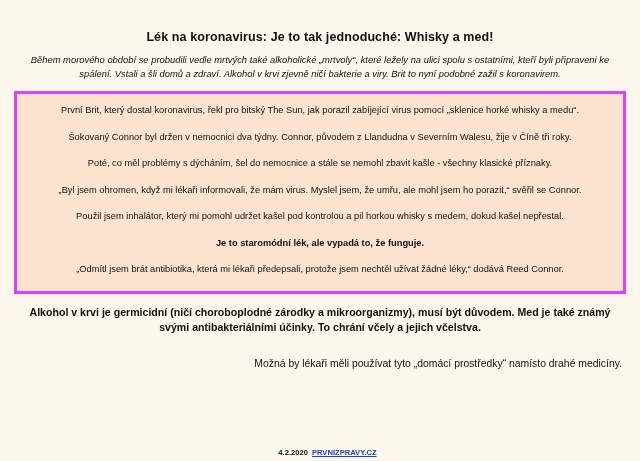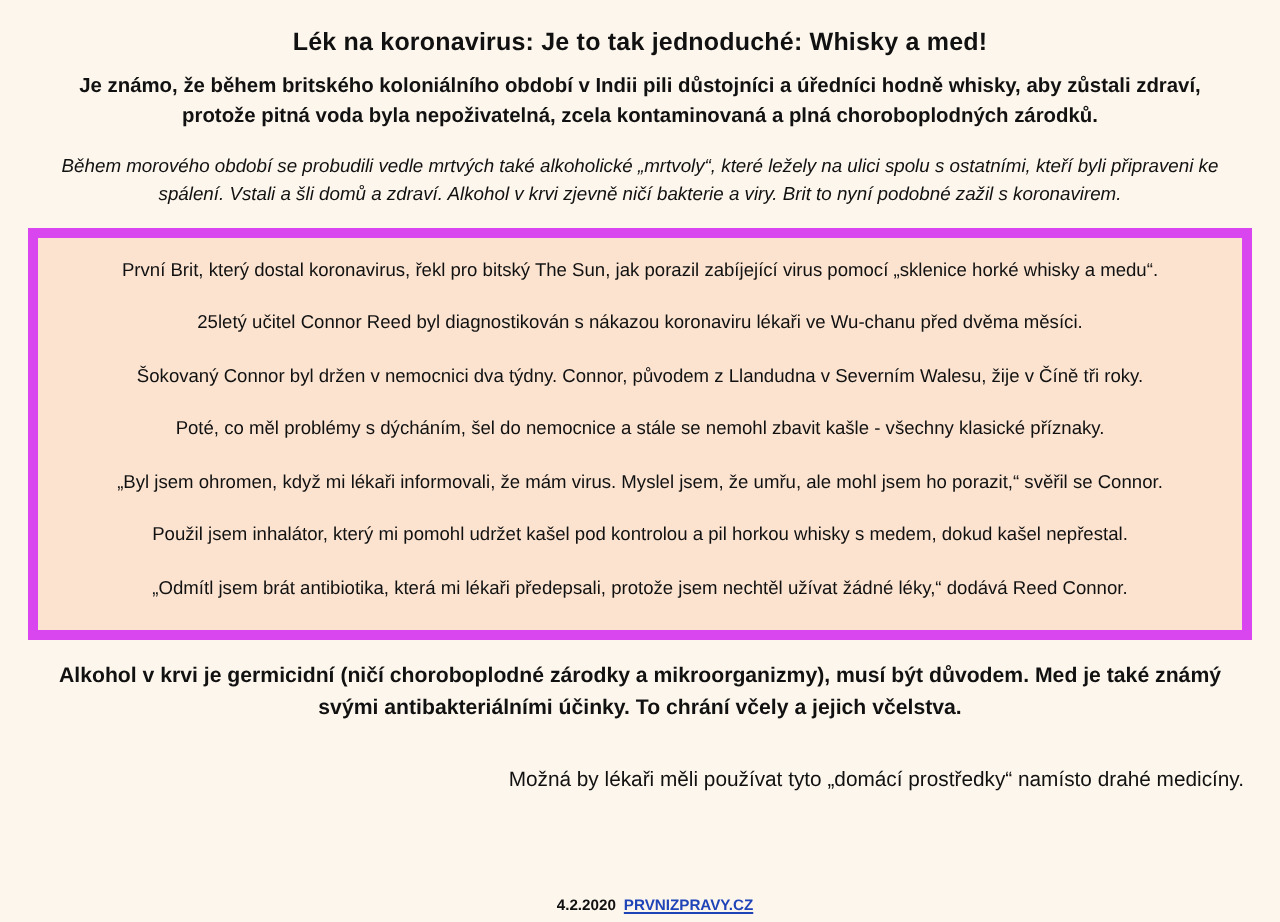--- a/index.html
+++ b/index.html
@@ -19,41 +19,41 @@
     height: 461px;
     background: #fdf6ec;
     box-sizing: border-box;
     padding: 10px 14px 0 14px;
   }
   .title {
     text-align: center;
     font-size: 12.5px;
     font-weight: bold;
     color: #111111;
-    margin: 4px 0 9px 0;
+    margin: 20px 0 9px 0;
     letter-spacing: 0.1px;
   }
   .intro {
     text-align: center;
     font-size: 10.2px;
     font-weight: bold;
     color: #111111;
     line-height: 1.45;
     margin: 0 8px 9px 8px;
   }
   .intro2 {
     text-align: center;
     font-size: 9.4px;
     color: #111111;
     line-height: 1.5;
     margin: 0 6px 10px 6px;
     font-style: italic;
   }
   .framed {
-    border: 5px solid #d946ef;
+    border: 3px solid #d946ef;
     background: #fbe3d0;
     padding: 10px 12px 12px 12px;
     box-sizing: border-box;
   }
   .framed p {
     text-align: center;
     font-size: 9.3px;
     color: #111111;
     line-height: 1.45;
     margin: 0 0 13px 0;
@@ -99,31 +99,30 @@
     cursor: pointer;
   }
 </style>
 </head>
 <body>
 
 <div class="page">
 
   <h1 class="title">Lék na koronavirus: Je to tak jednoduché: Whisky a med!</h1>
 
-  <p class="intro">Je známo, že během britského koloniálního období v Indii pili důstojníci a úředníci hodně whisky, aby zůstali zdraví, protože pitná voda byla nepoživatelná, zcela kontaminovaná  a plná choroboplodných zárodků.</p>
 
   <p class="intro2">Během morového období se probudili vedle mrtvých také alkoholické „mrtvoly“, které ležely na ulici spolu s ostatními, kteří byli připraveni ke spálení. Vstali a šli domů a zdraví. Alkohol v krvi zjevně ničí bakterie a viry. Brit to nyní podobné zažil s koronavirem.</p>
 
   <div class="framed">
     <p>První Brit, který dostal koronavirus, řekl pro bitský The Sun, jak porazil zabíjející virus pomocí „sklenice horké whisky a medu“.</p>
-    <p>25letý učitel Connor Reed  byl diagnostikován s nákazou koronaviru lékaři ve Wu-chanu před dvěma měsíci.</p>
     <p>Šokovaný Connor byl držen v nemocnici dva týdny. Connor, původem z Llandudna v Severním Walesu, žije v Číně tři roky.</p>
     <p>Poté, co měl problémy s dýcháním, šel do nemocnice a stále se nemohl zbavit kašle - všechny klasické příznaky.</p>
     <p>„Byl jsem ohromen, když mi lékaři informovali, že mám virus. Myslel jsem, že umřu, ale mohl jsem ho porazit,“ svěřil se Connor.</p>
     <p>Použil jsem inhalátor, který mi pomohl udržet kašel pod kontrolou a pil horkou whisky s medem, dokud kašel nepřestal.</p>
+    <p class="bold">Je to staromódní lék, ale vypadá to, že funguje.</p>
     <p>„Odmítl jsem brát antibiotika, která mi lékaři předepsali, protože jsem nechtěl užívat žádné léky,“ dodává Reed Connor.</p>
   </div>
 
   <p class="outro">Alkohol v krvi je germicidní (ničí choroboplodné zárodky a mikroorganizmy), musí být důvodem. Med je také známý svými antibakteriálními účinky. To chrání včely a jejich včelstva.</p>
 
   <p class="outro2">Možná by lékaři měli používat tyto  „domácí prostředky“ namísto drahé medicíny.</p>
 
   <div class="footer">
     <span class="date">4.2.2020</span><span class="src">PRVNIZPRAVY.CZ</span>
   </div>

